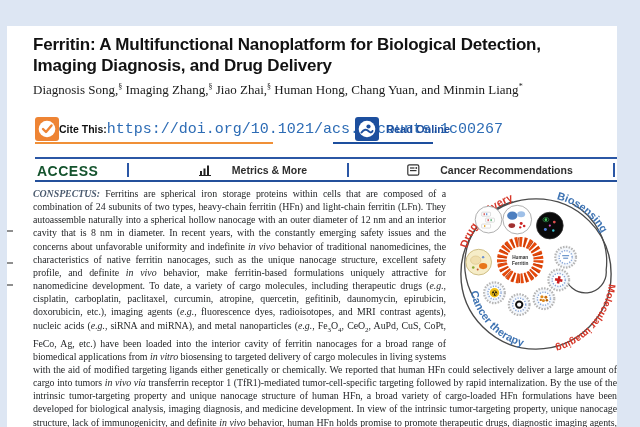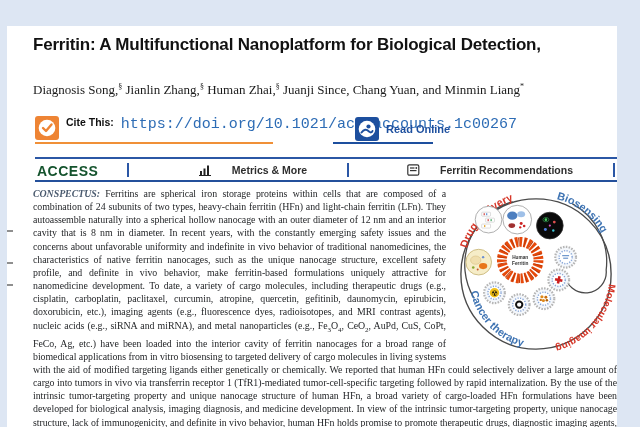--- a/index.html
+++ b/index.html
@@ -21,21 +21,21 @@
   .authors {
     position: absolute; left: 26px; top: 56px; width: 575px;
     font-size: 13px; color: #1a1a1a;
   }
   .authors sup { font-size: 8px; }
 
   
   .cite-row { position: absolute; left: 28px; top: 90px; width: 582px; height: 30px; }
   .cite-block {
     position: absolute; left: 0; top: 0; width: 238px; height: 28px;
-    display: flex; gap: 7px;
+    display: flex; align-items: center; 
     border-bottom: 2.5px solid #f09038; cursor: pointer;
   }
   .cite-label { font-family: "Liberation Sans", sans-serif; font-weight: 700; font-size: 10.5px; color: #111; white-space: nowrap; }
   .doi-link { font-family: Liberation Mono, monospace; font-size: 15px; color: #2d6cb5; text-decoration: none; white-space: nowrap; }
   .read-block {
     position: absolute; left: 298px; top: 0; width: 100px; height: 28px;
     display: flex; align-items: center; gap: 7px;
     border-bottom: 2.5px solid #1d4f9e; cursor: pointer; padding-left: 22px;
   }
   .read-label { font-family: "Liberation Sans", sans-serif; font-weight: 700; font-size: 11px; color: #1d4f9e; white-space: nowrap; }
@@ -64,41 +64,42 @@
   
   .conspectus {
     position: absolute; left: 26px; top: 161px; width: 584px; height: 260px;
     overflow: hidden;
   }
   .conspectus p {
     font-size: 9.9px; line-height: 13.15px; color: #1e2023;
     text-align: justify; letter-spacing: -0.05px;
   }
   .run-label { font-weight: 700; color: #4a5a6e; font-style: italic; }
-  .run-i { }
+  .run-i { font-style: italic; }
   .conspectus sub { font-size: 7px; }
   .figure-wrap {
     float: right; width: 162px; height: 168px; margin: 2px 0 6px 9px;
     background: #fff;
   }
   .figure-wrap svg { width: 100%; height: 100%; display: block; }
 </style>
 </head>
 <body>
 
 <div class="page">
 
   <div class="margin-tick" style="top:204px"></div>
   <div class="margin-tick" style="top:236px"></div>
   <div class="margin-tick" style="top:258px"></div>
 
   <h1 class="title">
     <span>Ferritin: A Multifunctional Nanoplatform for Biological Detection,</span><br>
+    <span>Imaging Diagnosis, and Drug Delivery</span>
   </h1>
-  <div class="authors"><span>Diagnosis Song,</span><sup>§</sup><span> Jianlin Zhang,</span><sup>§</sup><span> Human Zhai,</span><sup>§</sup><span> Juanji Since, Chang Yuan, and Minmin Liang</span><sup>*</sup></div>
+  <div class="authors"><span>Diagnosis Song,</span><sup>§</sup><span> Imaging Zhang,</span><sup>§</sup><span> Jiao Zhai,</span><sup>§</sup><span> Human Hong, Chang Yuan, and Minmin Liang</span><sup>*</sup></div>
 
   <div class="cite-row">
     <div class="cite-block">
       <svg class="badge-icon" viewBox="0 0 24 24">
         <rect x="0" y="0" width="24" height="24" rx="3" fill="#ee8434"></rect>
         <circle cx="12" cy="12" r="8.3" fill="#ffffff"></circle>
         <polyline points="8,12 11,15 16.5,8.5" fill="none" stroke="#ee8434" stroke-width="2.4" stroke-linecap="round" stroke-linejoin="round"></polyline>
       </svg>
       <span class="cite-label">Cite This:</span>
       <a class="doi-link" href="#">https://doi.org/10.1021/acs.accounts.1c00267</a>
@@ -127,21 +128,21 @@
       <span>Metrics &amp; More</span>
     </span>
     <span class="vsep s2"></span>
     <span class="access-item recs">
       <svg width="13" height="12" viewBox="0 0 13 12">
         <rect x="0.8" y="0.8" width="11" height="10.4" rx="1.5" fill="none" stroke="#333" stroke-width="1.2"></rect>
         <rect x="3" y="3.4" width="4.5" height="1.2" fill="#333"></rect>
         <rect x="3" y="6" width="6.5" height="1.2" fill="#333"></rect>
         <circle cx="9.3" cy="4" r="0.9" fill="#333"></circle>
       </svg>
-      <span>Ferritin Recommendations</span>
+      <span>Cancer Recommendations</span>
     </span>
     <span class="vsep s3"></span>
   </div>
 
   <div class="conspectus">
     <div class="figure-wrap">
       <svg viewBox="0 0 162 170">
         <defs>
           <path id="arcDrug" d="M 10 64 A 74 74 0 0 1 74 8"></path>
           <path id="arcBio" d="M 88 8 A 74 74 0 0 1 156 66"></path>

